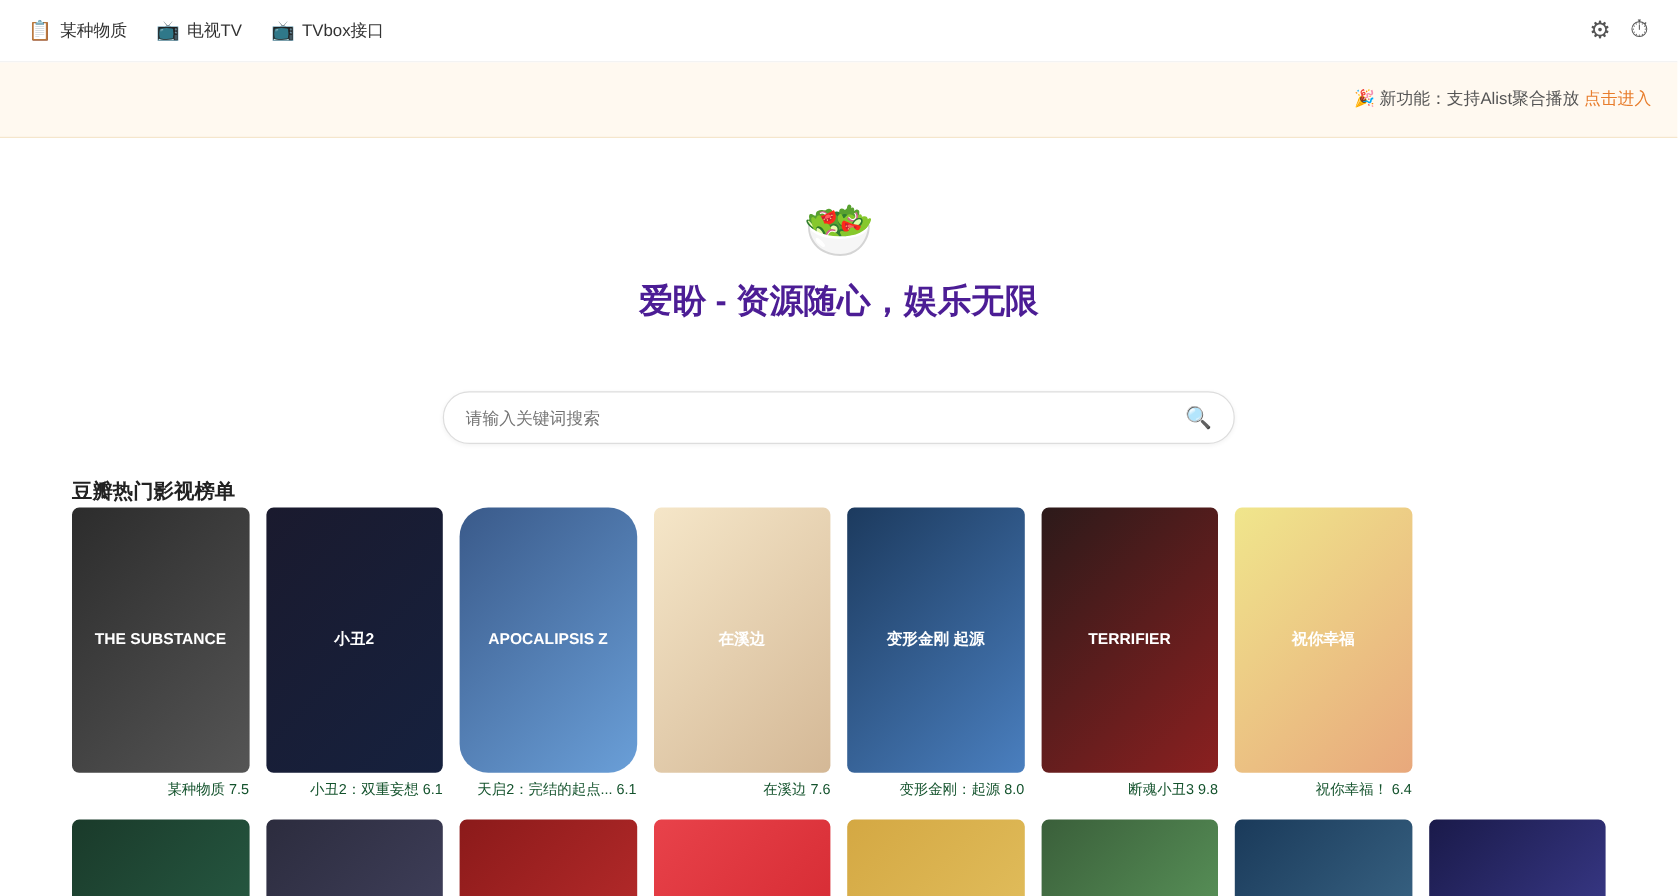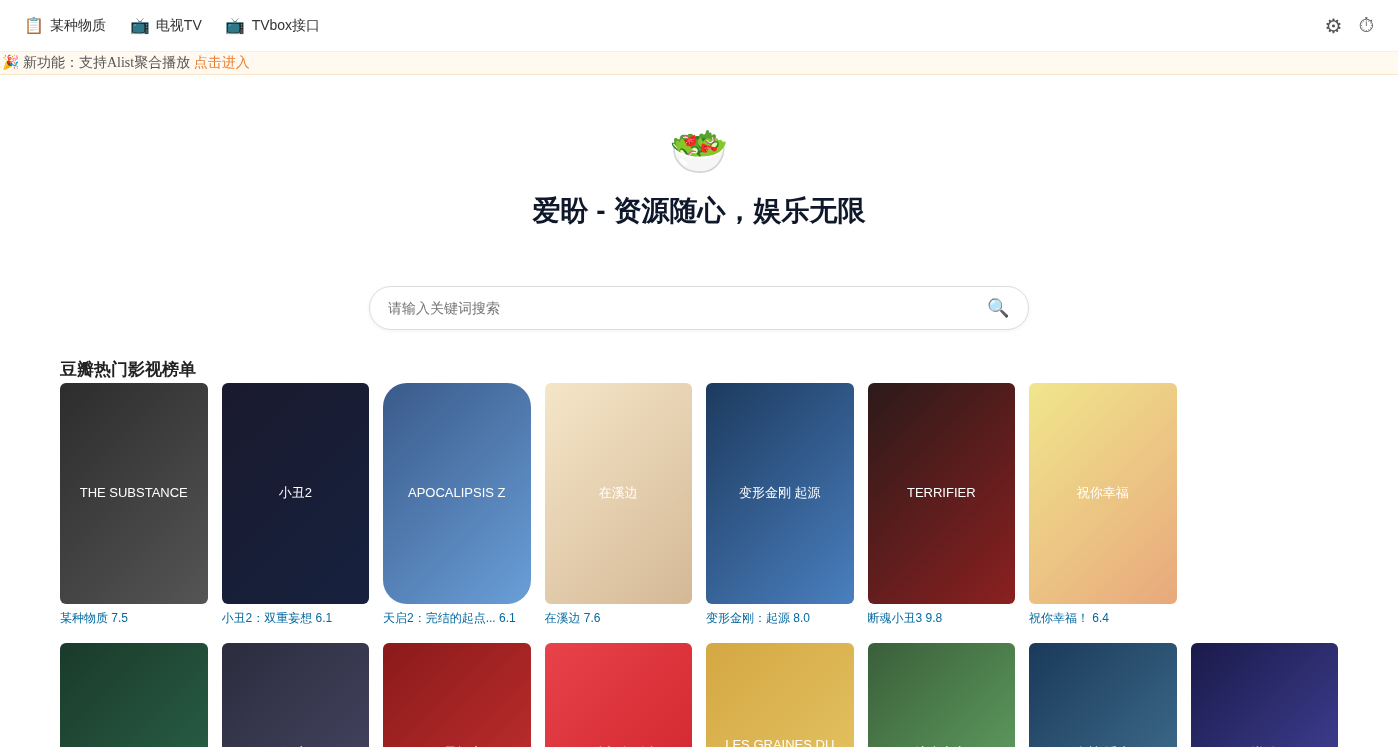--- a/index.html
+++ b/index.html
@@ -16,36 +16,35 @@
     }
     .navbar-left { display: flex; align-items: center; gap: 24px; }
     .nav-item { display: flex; align-items: center; gap: 6px; cursor: pointer; color: #333; text-decoration: none; font-size: 14px; }
     .nav-icon { font-size: 16px; }
     .navbar-right { display: flex; align-items: center; gap: 16px; }
     .navbar-right span { font-size: 20px; cursor: pointer; color: #555; }
 
     
     .announcement {
       background: #fff9f0;
-      text-align: left;
-      padding: 2px;
+      text-align: right;
+      padding: 22px;
       font-size: 14px;
       color: #555;
       border-bottom: 1px solid #f5e6cc;
-      font-family: Liberation Serif, serif;
     }
     .announcement a { color: #e87d2c; text-decoration: none; }
 
     
     .hero {
       text-align: center;
       padding: 48px 20px 32px;
     }
     .hero-logo { font-size: 48px; margin-bottom: 12px; }
-    .hero-title { font-size: 28px; font-weight: 600; color: #0f172a; }
+    .hero-title { font-size: 28px; font-weight: 600; color: #4c1d95; }
 
     
     .search-container {
       display: flex;
       justify-content: flex-end;
       margin: 24px auto 0;
       max-width: 700px;
       padding: 0 20px;
     }
     .search-box {
@@ -80,40 +79,40 @@
     }
     .movie-card { cursor: pointer; }
     .movie-poster {
       width: 100%;
       aspect-ratio: 2/3;
       border-radius: 6px;
       overflow: hidden;
       background: #ccc;
       position: relative;
     }
-    .movie-info { margin-top: 6px; font-size: 12px; color: #0369a1; text-align: left; white-space: nowrap; overflow: hidden; text-overflow: ellipsis; }
+    .movie-info { margin-top: 6px; font-size: 12px; color: #14532d; text-align: right; white-space: nowrap; overflow: hidden; text-overflow: ellipsis; }
 
     
     .p1 { background: linear-gradient(135deg, #2c2c2c, #555); }
     .p2 { background: linear-gradient(135deg, #1a1a2e, #16213e); }
     .p3 { background: linear-gradient(135deg, #3a5a8a, #6a9fd8); border-radius: 24px; }
     .p4 { background: linear-gradient(135deg, #f5e6c8, #d4b896); }
     .p5 { background: linear-gradient(135deg, #8fbcbb, #5e81ac); }
     .p6 { background: linear-gradient(135deg, #1c3a5e, #4a7fbf); }
     .p7 { background: linear-gradient(135deg, #2c1a1a, #8b2020); }
     .p8 { background: linear-gradient(135deg, #f0e68c, #e8a87c); }
     .p9 { background: linear-gradient(135deg, #1a3a2a, #2d6a4f); }
     .p10 { background: linear-gradient(135deg, #2c2c3e, #4a4a6a); }
     .p11 { background: linear-gradient(135deg, #8b1a1a, #cc3333); }
     .p12 { background: linear-gradient(135deg, #e8424a, #cc1f27); }
     .p13 { background: linear-gradient(135deg, #d4a843, #e8c96a); }
     .p14 { background: linear-gradient(135deg, #3a5f3a, #6aaf6a); }
     .p15 { background: linear-gradient(135deg, #1a3a5a, #4a7a9a); }
     .p16 { background: linear-gradient(135deg, #1a1a4a, #4a4aaa); }
-    .poster-center-text { position: absolute; inset: 0; display: flex; align-items: center; justify-content: center; color: #fff; font-size: 13px; font-weight: normal; text-align: center; padding: 8px; line-height: 1.3; }
+    .poster-center-text { position: absolute; inset: 0; display: flex; align-items: center; justify-content: center; color: #fff; font-size: 13px; font-weight: bold; text-align: center; padding: 8px; line-height: 1.3; }
   </style>
 </head>
 <body>
 
 <nav class="navbar">
   <div class="navbar-left">
     <a class="nav-item">
       <span class="nav-icon">📋</span>
       <span>某种物质</span>
     </a>

